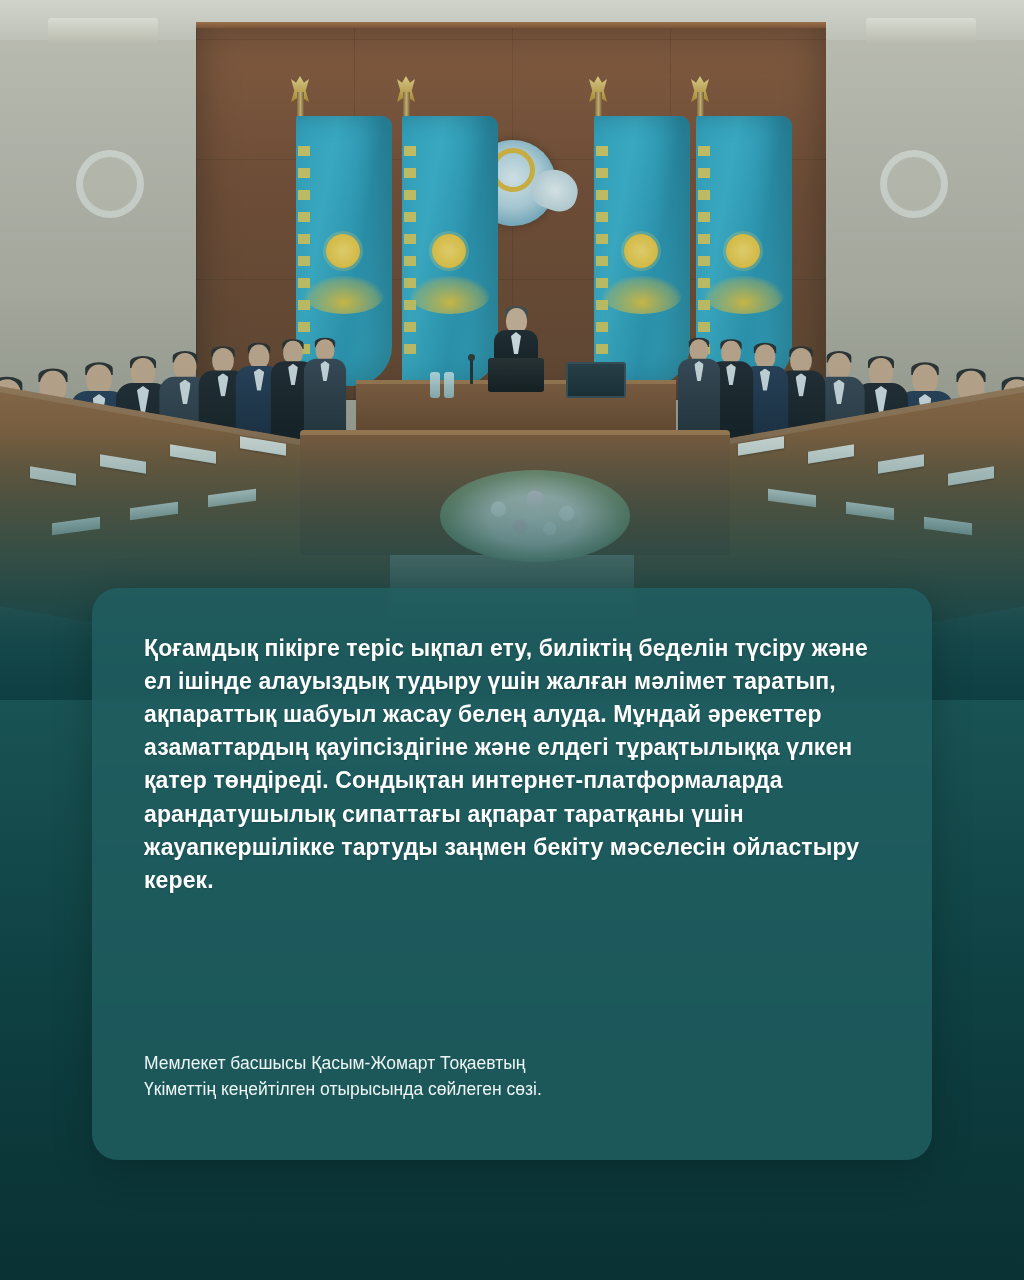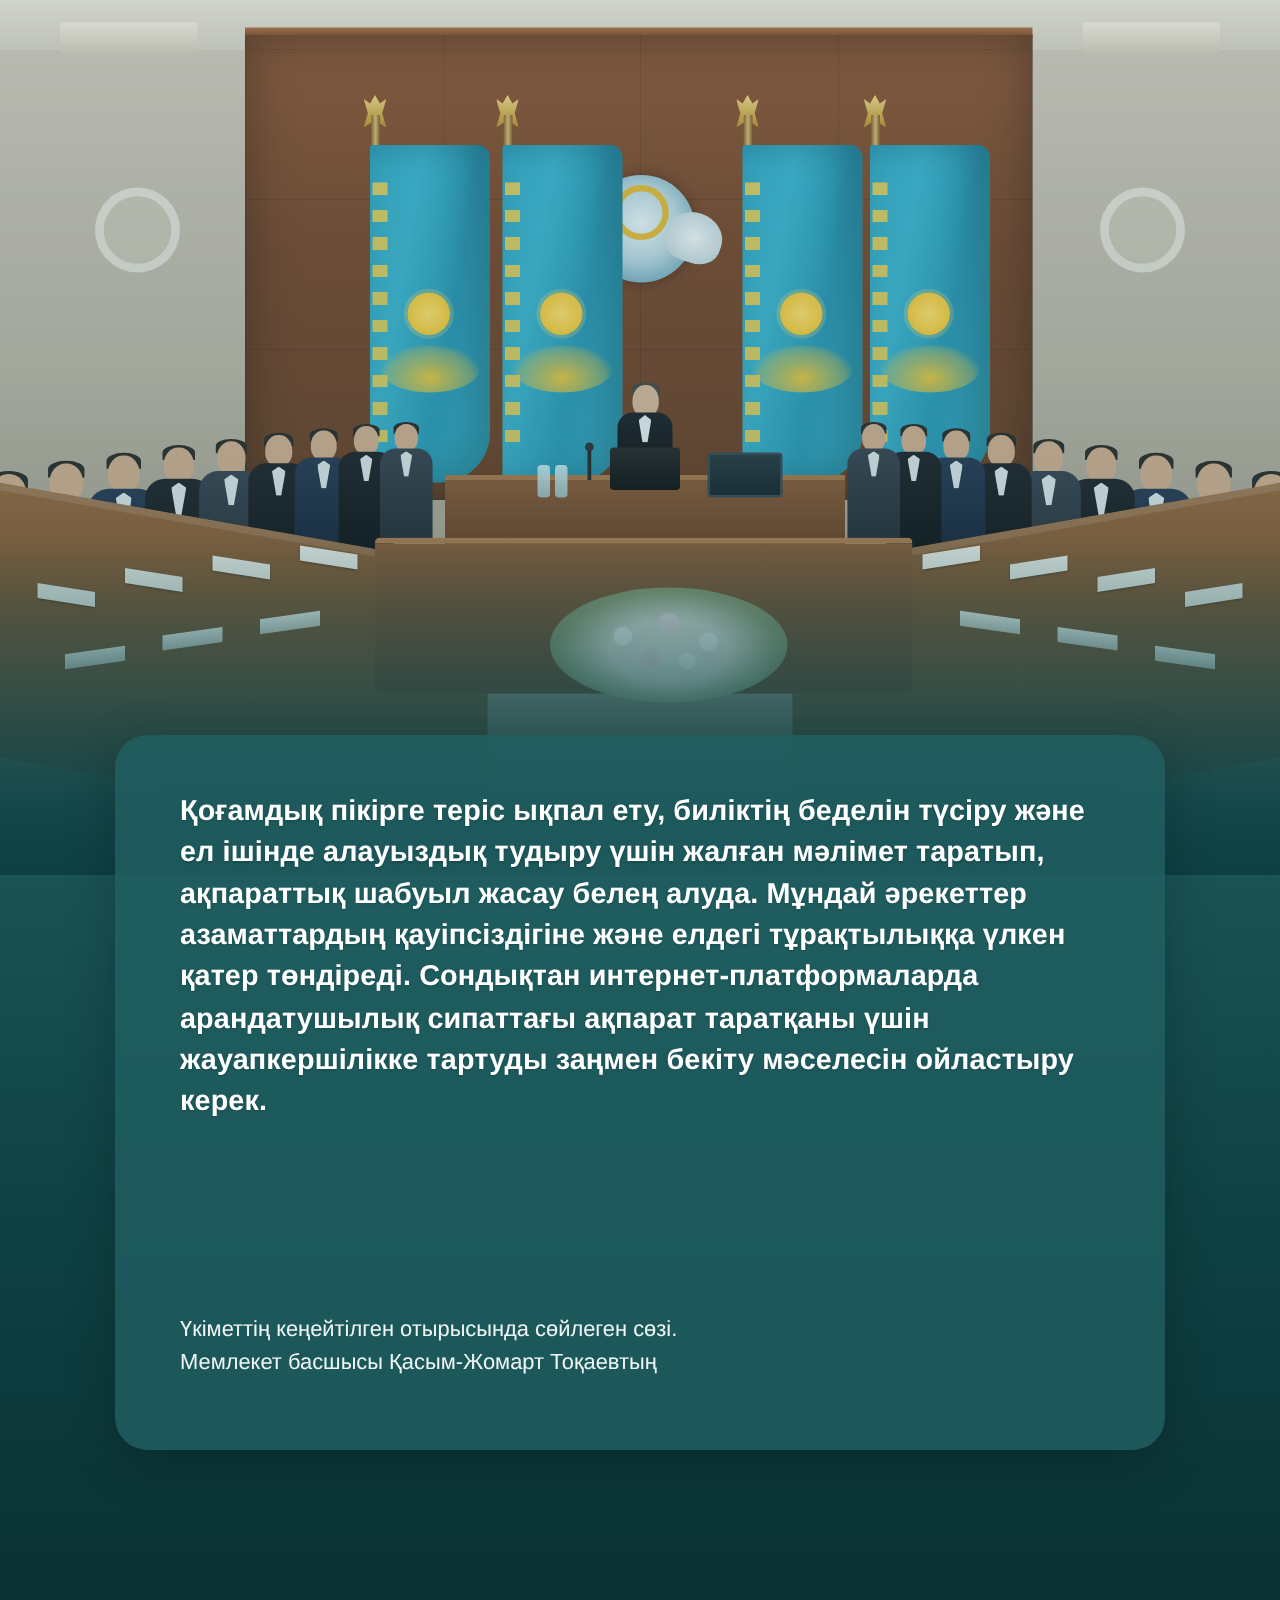--- a/index.html
+++ b/index.html
@@ -530,19 +530,19 @@
 
     <div class="flowers"></div>
 
     <div class="photo-fade"></div>
     <div class="global-tint"></div>
   </div>
 
   <div class="card">
     <div class="quote">Қоғамдық пікірге теріс ықпал ету, биліктің беделін түсіру және ел ішінде алауыздық тудыру үшін жалған мәлімет таратып, ақпараттық шабуыл жасау белең алуда. Мұндай әрекеттер азаматтардың қауіпсіздігіне және елдегі тұрақтылыққа үлкен қатер төндіреді. Сондықтан интернет-платформаларда арандатушылық сипаттағы ақпарат таратқаны үшін жауапкершілікке тартуды заңмен бекіту мәселесін ойластыру керек.</div>
     <div class="attribution">
+      <span>Мемлекет басшысы Қасым-Жомарт Тоқаевтың</span>
       <span>Үкіметтің кеңейтілген отырысында сөйлеген сөзі.</span>
-      <span>Мемлекет басшысы Қасым-Жомарт Тоқаевтың</span>
     </div>
   </div>
 
 
 </div>
 
 </body></html>

